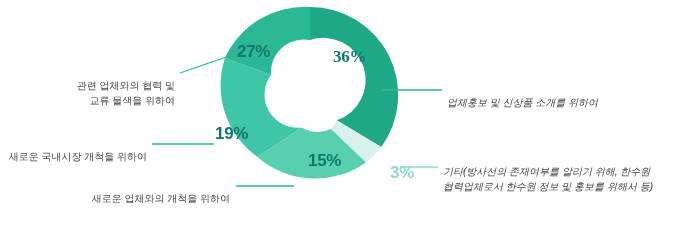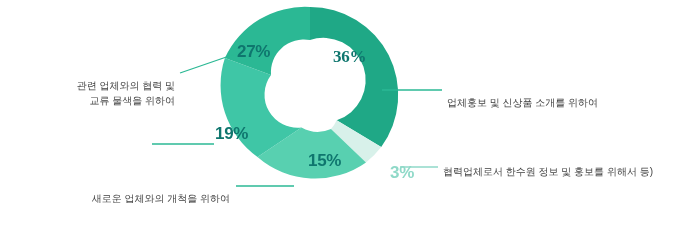--- a/index.html
+++ b/index.html
@@ -41,20 +41,21 @@
   .callout-text {
     position: absolute;
     font-size: 10px;
     color: #3f3f3f;
     line-height: 15px;
     white-space: nowrap;
     margin-top: 12px;
   }
   .callout-text.right {
     text-align: left;
+    font-style: italic;
   }
   .callout-text.left {
     text-align: right;
   }
 </style>
 </head>
 <body>
 
 <div id="chart-wrap">
 
@@ -101,26 +102,30 @@
   <div class="slice-label outside" style="left:390px; top:163px;">3%</div>
   <div class="slice-label" style="left:308px; top:151px;">15%</div>
   <div class="slice-label" style="left:215px; top:124px;">19%</div>
   <div class="slice-label" style="left:237px; top:42px;">27%</div>
 
   <div class="callout-text right" style="left:447px; top:83px;">
     <div>업체홍보 및 신상품 소개를 위하여</div>
   </div>
 
   <div class="callout-text right" style="left:443px; top:152px;">
+    <div>기타(방사선의 존재여부를 알리기 위해, 한수원</div>
     <div>협력업체로서 한수원 정보 및 홍보를 위해서 등)</div>
   </div>
 
   <div class="callout-text left" style="left:60px; top:179px; width:170px;">
     <div>새로운 업체와의 개척을 위하여</div>
   </div>
 
+  <div class="callout-text left" style="left:0px; top:137px; width:147px;">
+    <div>새로운 국내시장 개척을 위하여</div>
+  </div>
 
   <div class="callout-text left" style="left:28px; top:66px; width:147px;">
     <div>관련 업체와의 협력 및</div>
     <div>교류 물색을 위하여</div>
   </div>
 
 </div>
 
 </body></html>

